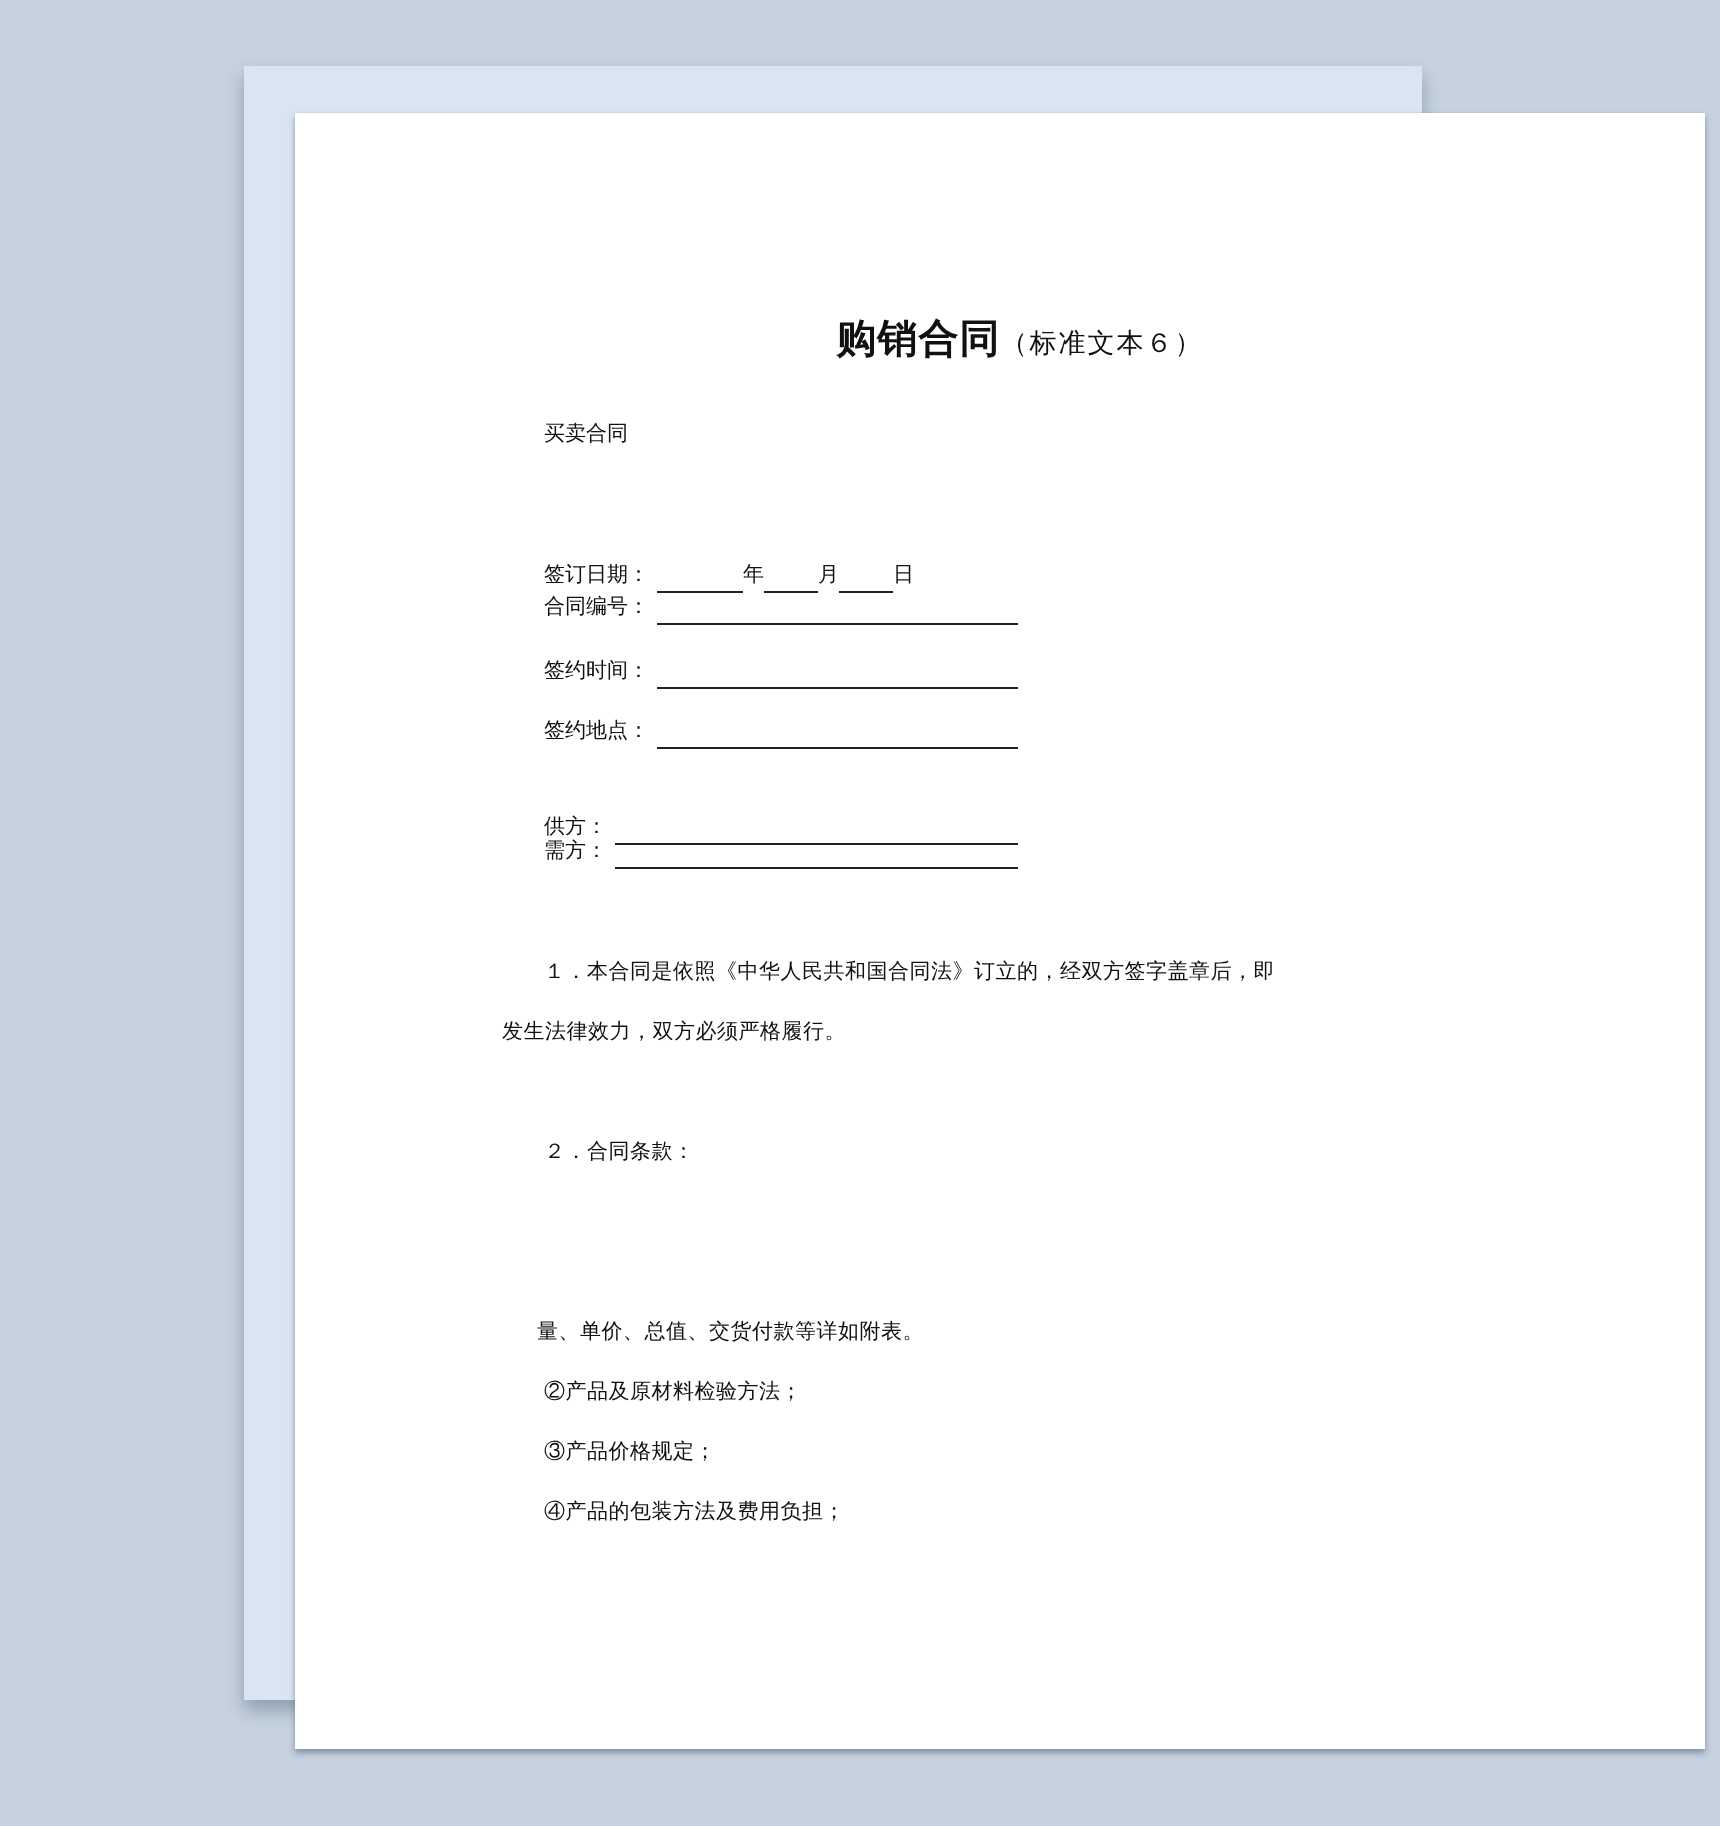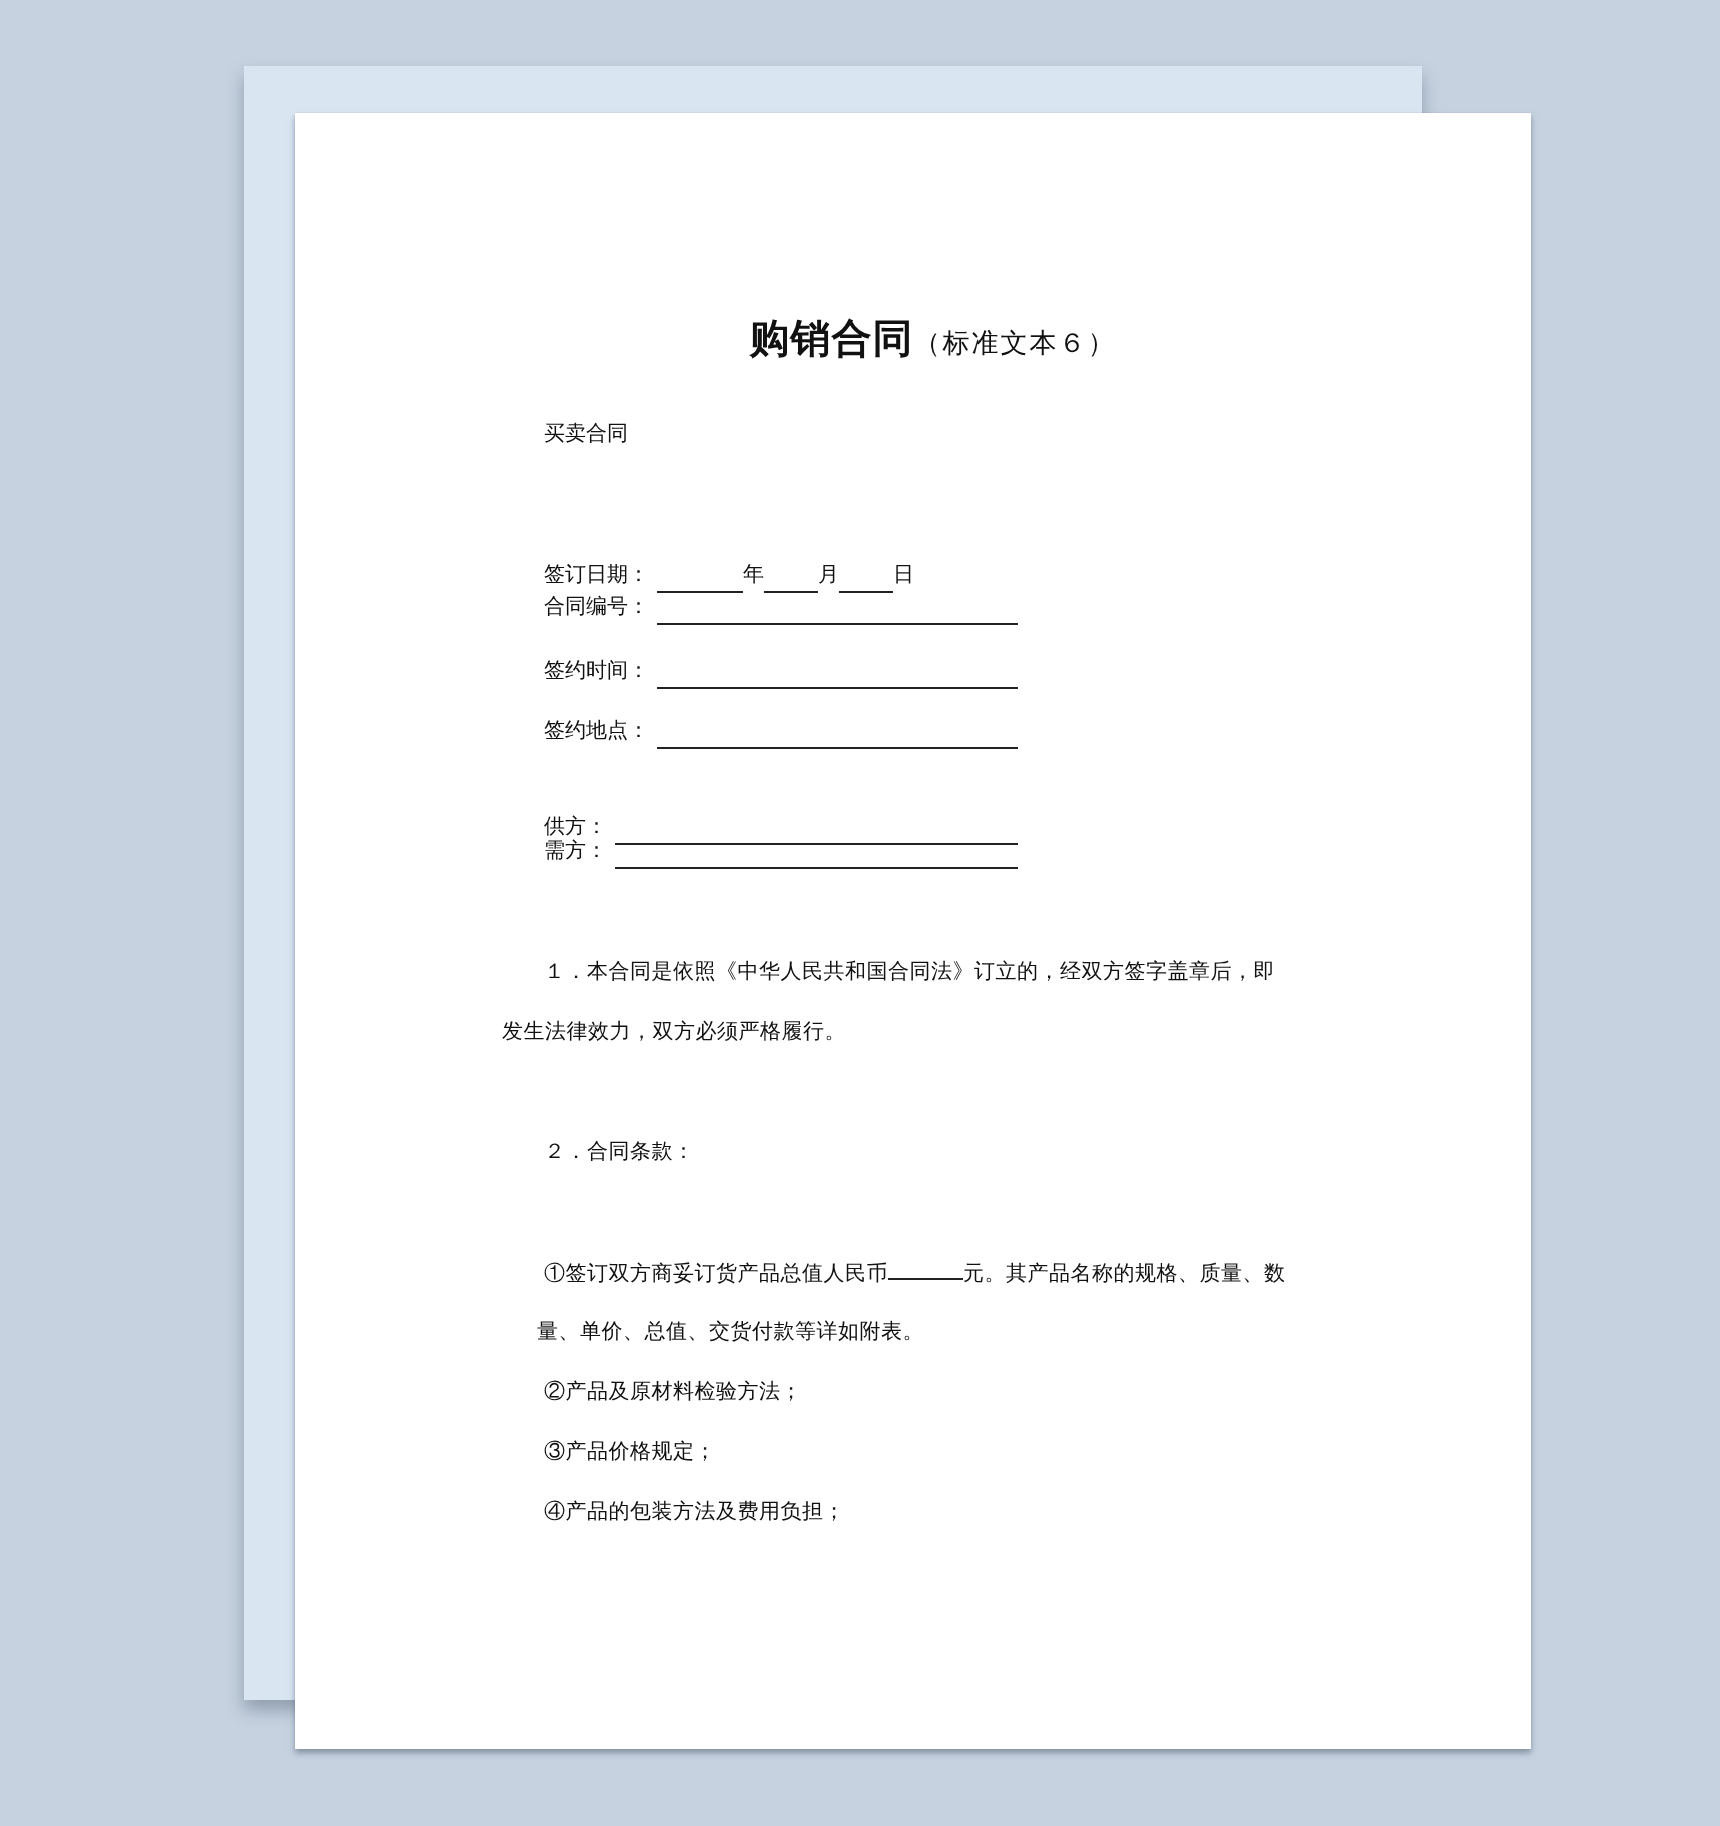--- a/index.html
+++ b/index.html
@@ -21,21 +21,21 @@
       top: 66px;
       width: 1178px;
       height: 1634px;
       background: #dae5f2;
       box-shadow: 0 10px 16px rgba(80, 95, 115, 0.45);
     }
     .page {
       position: absolute;
       left: 295px;
       top: 113px;
-      width: 1236px;
+      width: 1410px;
       height: 1636px;
       background: #ffffff;
       box-shadow: 0 4px 6px rgba(80, 95, 115, 0.55), 0 0 1px rgba(120,140,170,0.4);
     }
     .title-row {
       position: absolute;
       top: 198px;
       left: 0;
       width: 100%;
       text-align: center;
@@ -141,22 +141,19 @@
   <div class="field" style="top:722px;">
     <span>需方：</span>
     <span class="blank longer"></span>
   </div>
 
   <div class="para" style="left:249px; top:843px;">１．本合同是依照《中华人民共和国合同法》订立的，经双方签字盖章后，即</div>
   <div class="para" style="left:207px; top:903px;">发生法律效力，双方必须严格履行。</div>
 
   <div class="para" style="left:249px; top:1023px;">２．合同条款：</div>
 
-  <div class="para" style="left:249px; top:1143px;">
-    <span>①签订双方商妥订货产品总值人民币</span><span class="blank"></span><span>元。其产品名称的规格、质量、数</span>
-  </div>
   <div class="para" style="left:206px; top:1203px;margin-left:36px;">量、单价、总值、交货付款等详如附表。</div>
 
   <div class="para" style="left:249px; top:1263px;">②产品及原材料检验方法；</div>
   <div class="para" style="left:249px; top:1323px;">③产品价格规定；</div>
   <div class="para" style="left:249px; top:1383px;">④产品的包装方法及费用负担；</div>
 
 </div>
 
 </body></html>

